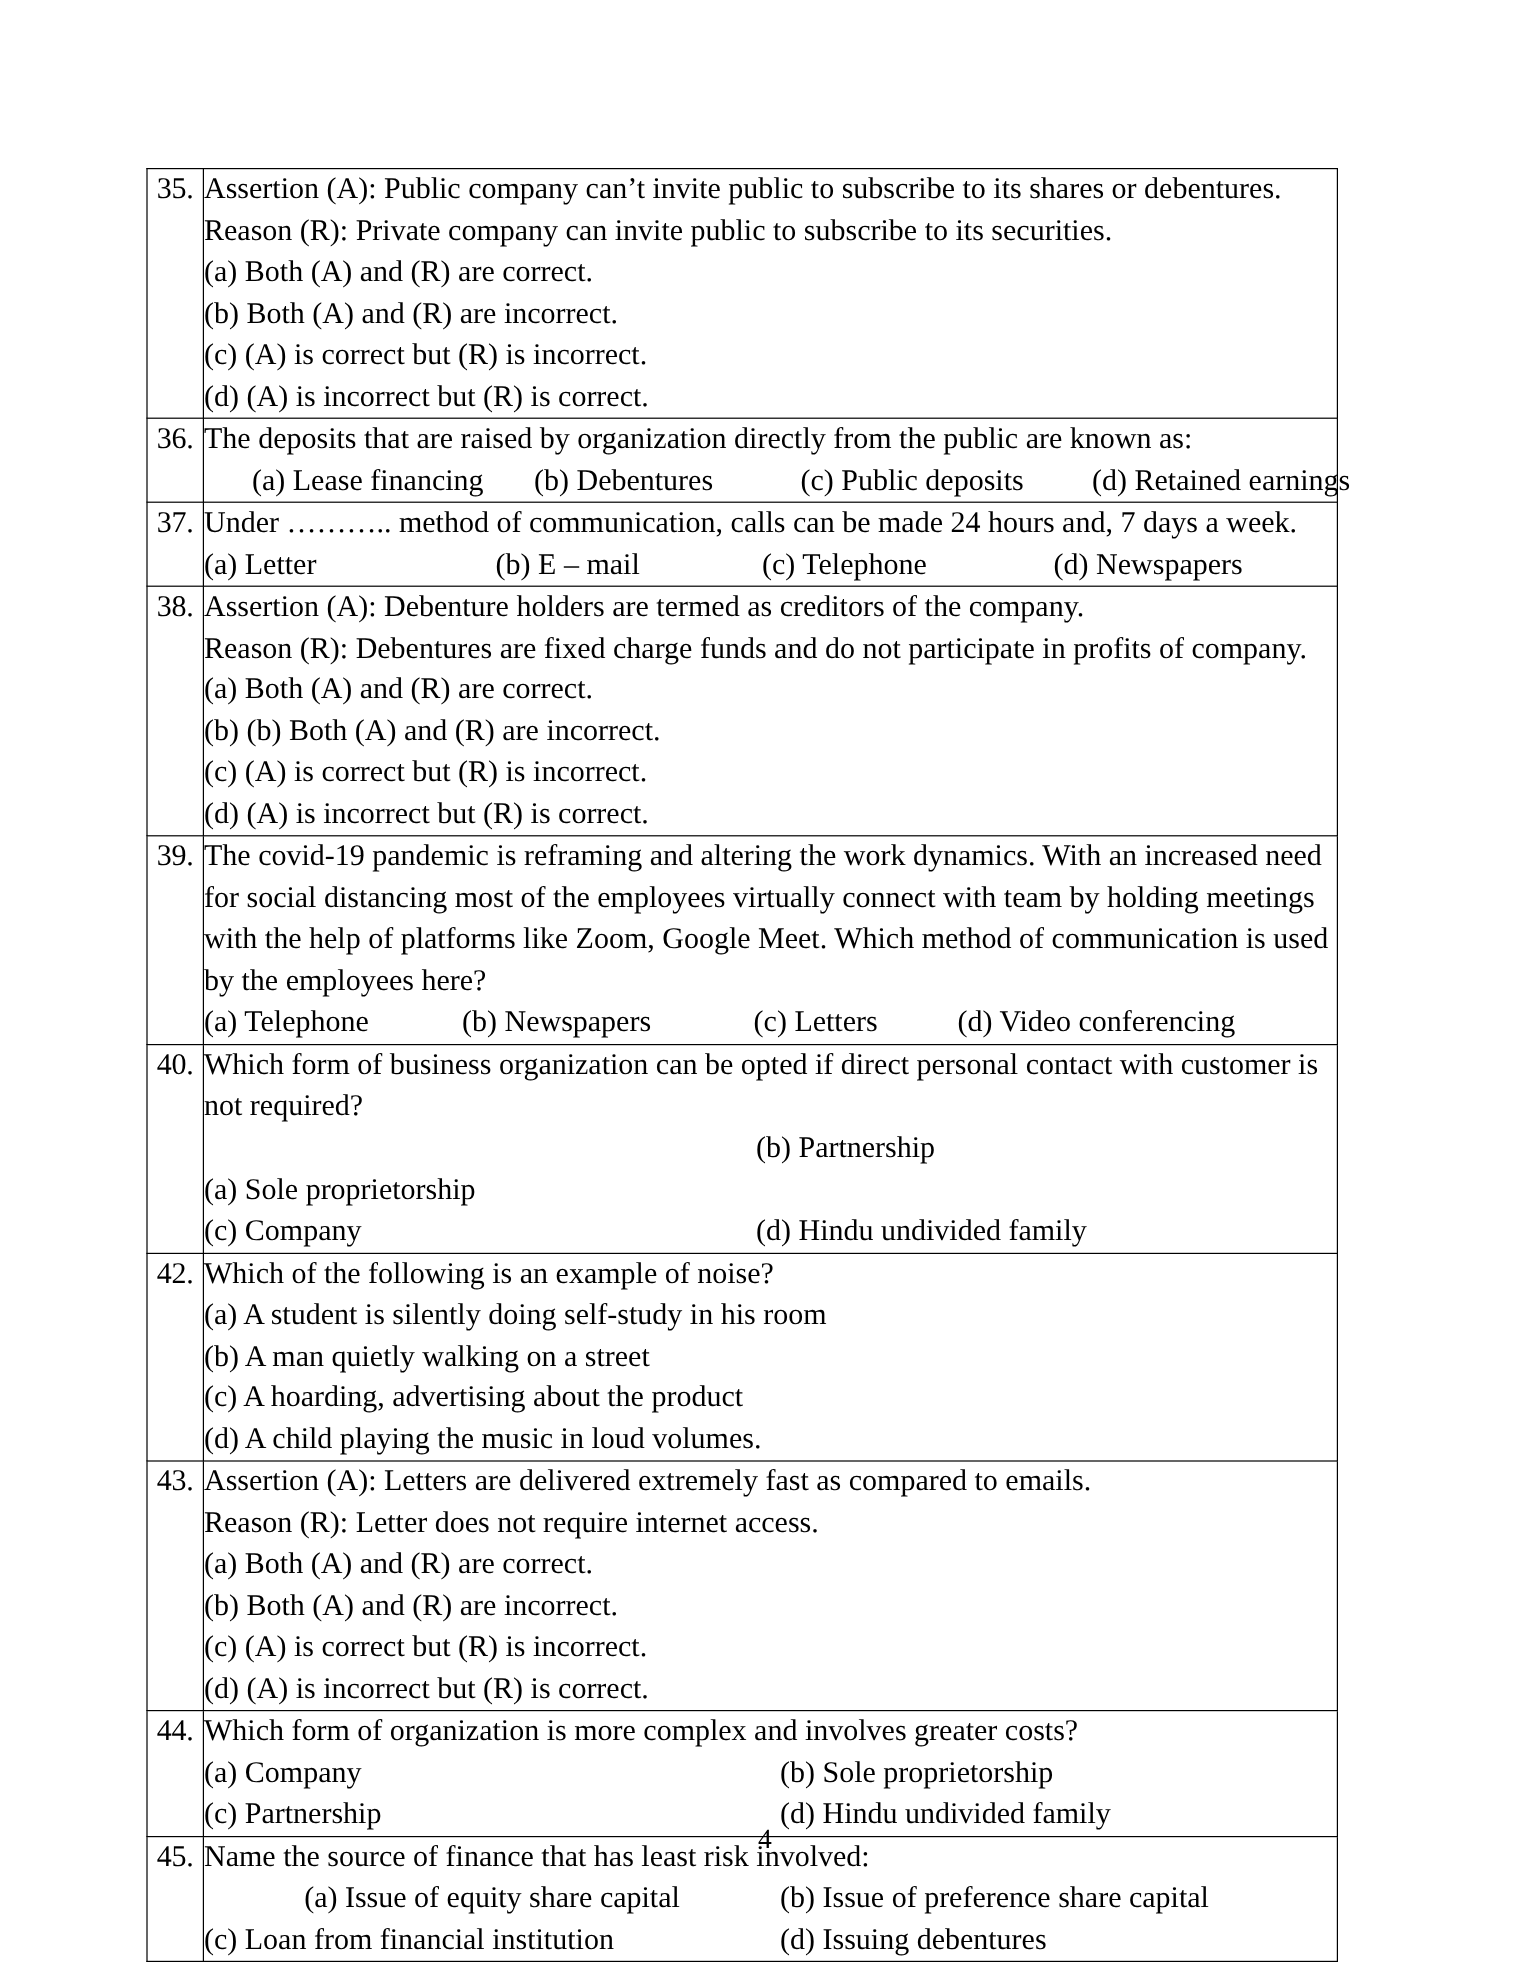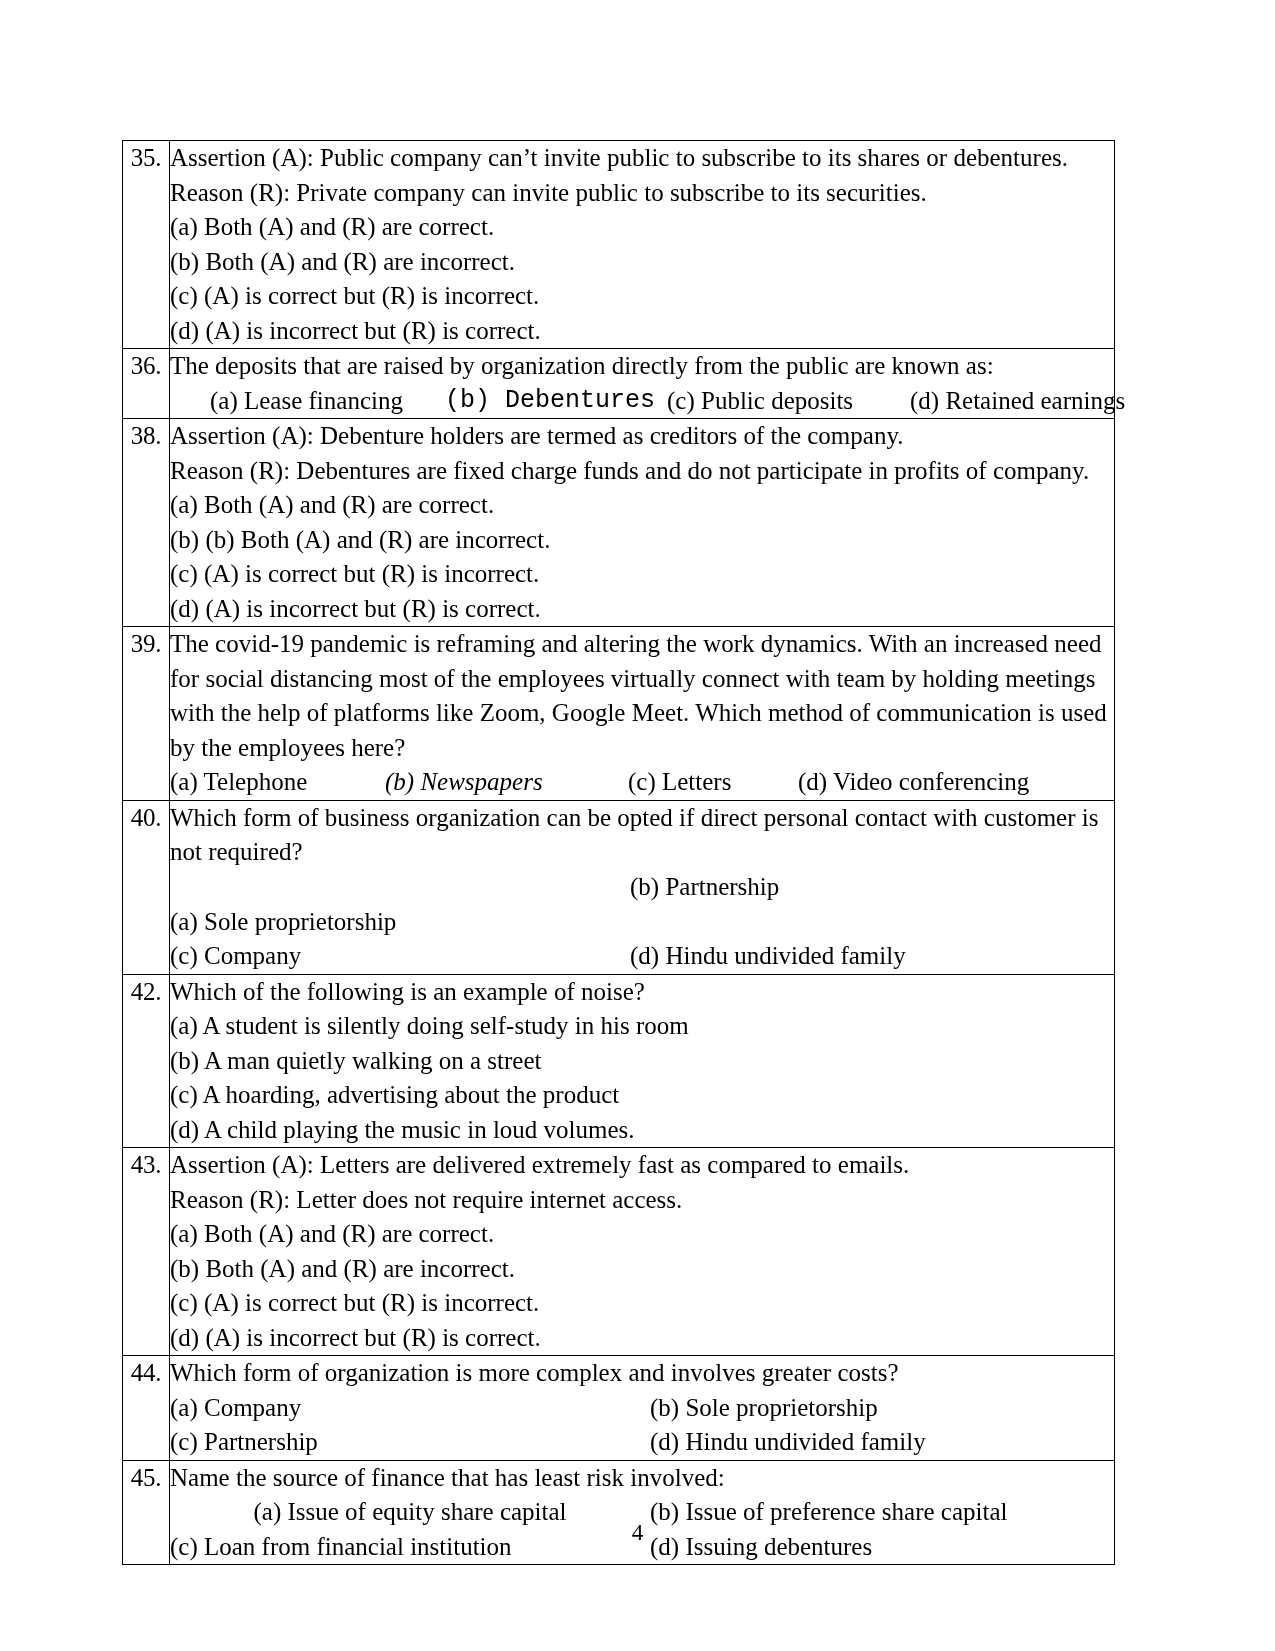--- a/index.html
+++ b/index.html
@@ -104,41 +104,48 @@
                 <span class="opt">(b) Both (A) and (R) are incorrect.</span>
                 <span class="opt">(c) (A) is correct but (R) is incorrect.</span>
                 <span class="opt">(d) (A) is incorrect but (R) is correct.</span>
               </div>
             </td>
           </tr>
           <tr>
             <td class="num">36.</td>
             <td class="body">
               <span class="qline qstem">The deposits that are raised by organization directly from the public are known as:</span>
-              <div class="opts-4col"><span class="opt" style="width: 235px; margin-left: 40px;">(a) Lease financing</span><span class="opt" style="width: 222px; font-family: Liberation Mono, monospace;">(b) Debentures</span><span class="opt" style="width: 243px;">(c) Public deposits</span><span class="opt">(d) Retained earnings</span></div>
+              <div class="opts-4col"><span class="opt" style="width: 235px; margin-left: 40px;">(a) Lease financing</span><span class="opt" style="width: 222px;">(b) Debentures</span><span class="opt" style="width: 243px;">(c) Public deposits</span><span class="opt">(d) Retained earnings</span></div>
+            </td>
+          </tr>
+          <tr>
+            <td class="num">37.</td>
+            <td class="body">
+              <span class="qline qstem">Under ……….. method of communication, calls can be made 24 hours and, 7 days a week.</span>
+              <div class="opts-4col"><span class="opt" style="width: 243px;">(a) Letter</span><span class="opt" style="width: 222px;">(b) E – mail</span><span class="opt" style="width: 243px;">(c) Telephone</span><span class="opt">(d) Newspapers</span></div>
             </td>
           </tr>
           <tr>
             <td class="num">38.</td>
             <td class="body">
               <span class="qline qstem">Assertion (A): Debenture holders are termed as creditors of the company.</span>
               <span class="qline qstem">Reason (R):  Debentures are fixed charge funds and do not participate in profits of company.</span>
               <div class="opts-stack">
                 <span class="opt">(a)  Both (A) and (R) are correct.</span>
                 <span class="opt">(b) (b) Both (A) and (R) are incorrect.</span>
                 <span class="opt">(c) (A) is correct but (R) is incorrect.</span>
                 <span class="opt">(d) (A) is incorrect but (R) is correct.</span>
               </div>
             </td>
           </tr>
           <tr>
             <td class="num">39.</td>
             <td class="body">
               <span class="qline qstem">The covid-19 pandemic is reframing and altering the work dynamics. With an increased need for social distancing most of the employees virtually connect with team by holding meetings with the help of platforms like Zoom, Google Meet. Which method of communication is used by the employees here?</span>
-              <div class="opts-4col"><span class="opt" style="width: 215px;">(a) Telephone</span><span class="opt" style="width: 243px; font-style: italic;">(b) Newspapers</span><span class="opt" style="width: 170px;">(c) Letters</span><span class="opt">(d) Video conferencing</span></div>
+              <div class="opts-4col"><span class="opt" style="width: 215px;">(a) Telephone</span><span class="opt" style="width: 243px;">(b) Newspapers</span><span class="opt" style="width: 170px;">(c) Letters</span><span class="opt">(d) Video conferencing</span></div>
             </td>
           </tr>
           <tr>
             <td class="num">40.</td>
             <td class="body">
               <span class="qline qstem">Which form of business organization can be opted if direct personal contact with customer is not required?</span>
               <div class="opts-2col"><span class="opt" style="width: 460px; margin-top: 35px;">(a) Sole proprietorship</span><span class="opt">(b) Partnership</span></div>
               <div class="opts-2col"><span class="opt" style="width: 460px;">(c) Company</span><span class="opt">(d) Hindu undivided family</span></div>
             </td>
           </tr>

